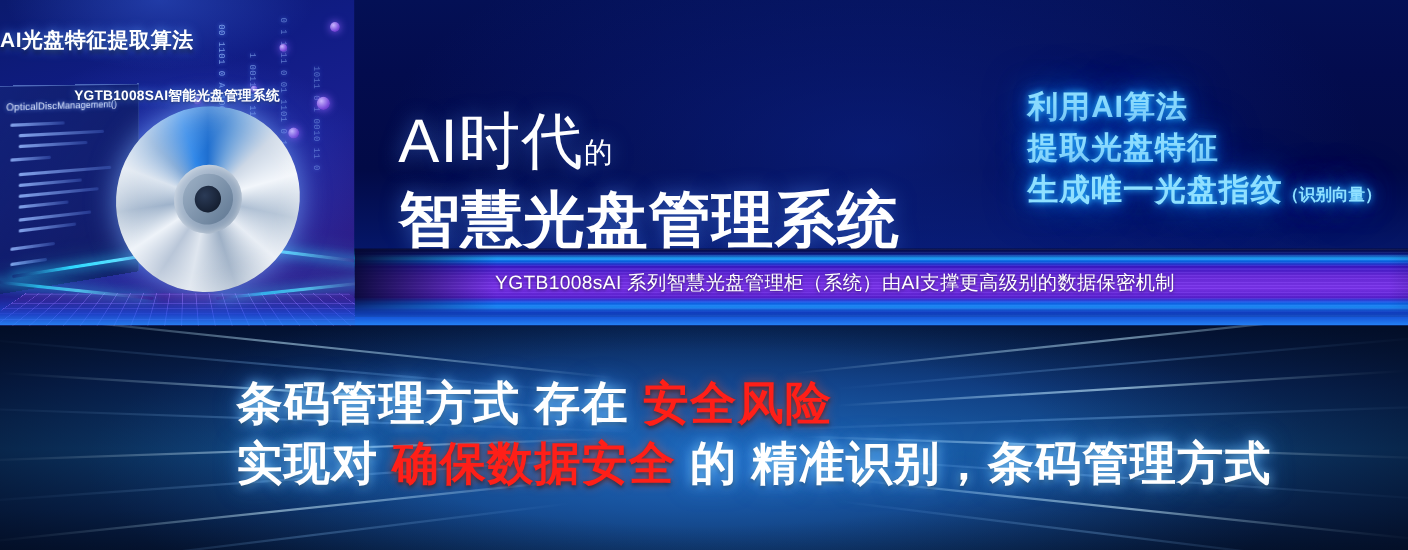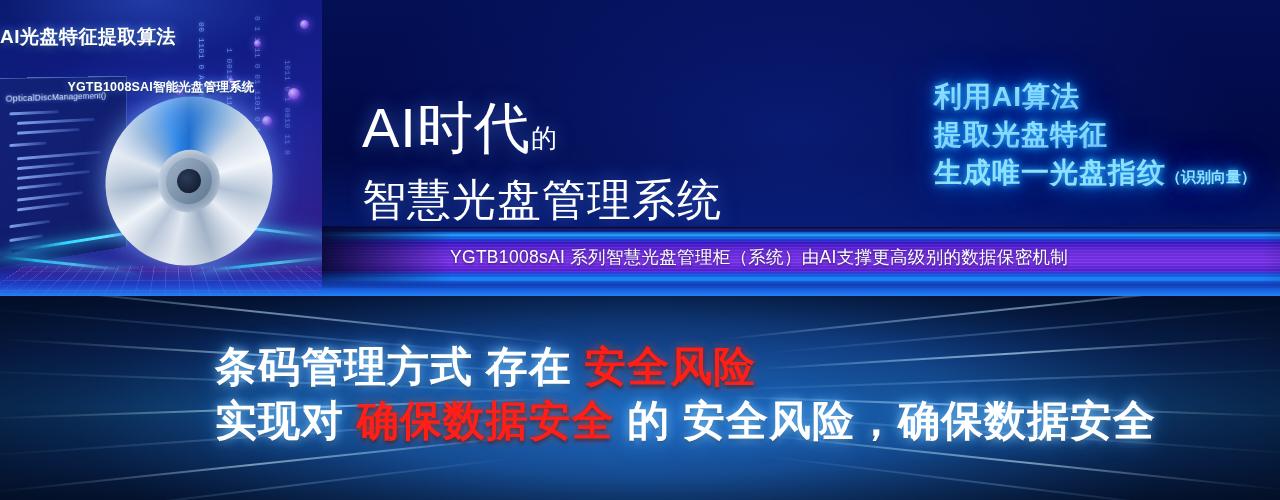--- a/index.html
+++ b/index.html
@@ -106,21 +106,21 @@
     color:#fff; font-size:12.5px; font-weight:bold; letter-spacing:.2px;
     text-shadow:0 0 8px rgba(90,150,255,.9),0 1px 3px rgba(0,0,0,.7);
     margin-top:24px;
   }
 
   
   .headline{ position:absolute; left:362px; top:66px; }
   .hl-line1{ color:#fff; font-size:56px; line-height:60px; font-weight:normal;
     letter-spacing:1px; text-shadow:0 0 18px rgba(90,150,255,.55);margin-top:32px; }
   .hl-de{ font-size:26px; vertical-align:baseline; }
-  .hl-line2{ color:#fff; font-size:44px; line-height:64px; font-weight:normal;
+  .hl-line2{ color:#fff; font-size:56px; line-height:64px; font-weight:bold;
     letter-spacing:1px; text-shadow:0 0 18px rgba(90,150,255,.55); }
 
   
   .features{ position:absolute; left:934px; top:78px; }
   .feat{
     color:#8fe0ff; font-size:28px; line-height:38px; font-weight:bold; letter-spacing:1px;
     text-shadow:0 0 6px #29b6ff,0 0 14px #1a7ff0,0 0 28px #0d54cc,0 0 42px rgba(13,84,204,.7);
     white-space:nowrap;
   }
   .feat-note{ font-size:15px; font-weight:bold; letter-spacing:0; }
@@ -266,16 +266,16 @@
       <div class="streak" style="right:-30px;top:110px;width:580px;transform:rotate(2deg);"></div>
       <div class="streak dim" style="right:-60px;top:138px;width:620px;transform:rotate(4deg);"></div>
       <div class="streak" style="right:-20px;top:166px;width:540px;transform:rotate(6deg);"></div>
       <div class="streak dim" style="right:40px;top:188px;width:480px;transform:rotate(7deg);"></div>
     </div>
     <div class="vignette-b"></div>
   </div>
 
   <div class="bottom-text">
     <div class="bt-line"><span class="w">条码管理方式 存在 </span><span class="r">安全风险</span></div>
-    <div class="bt-line"><span class="w">实现对 </span><span class="r">确保数据安全</span><span class="w"> 的 安全风险，确保数据安全</span></div>
+    <div class="bt-line"><span class="w">实现对 </span><span class="r">确保数据安全</span><span class="w"> 的 精准识别，条码管理方式</span></div>
   </div>
 
 </div>
 
 </body></html>

